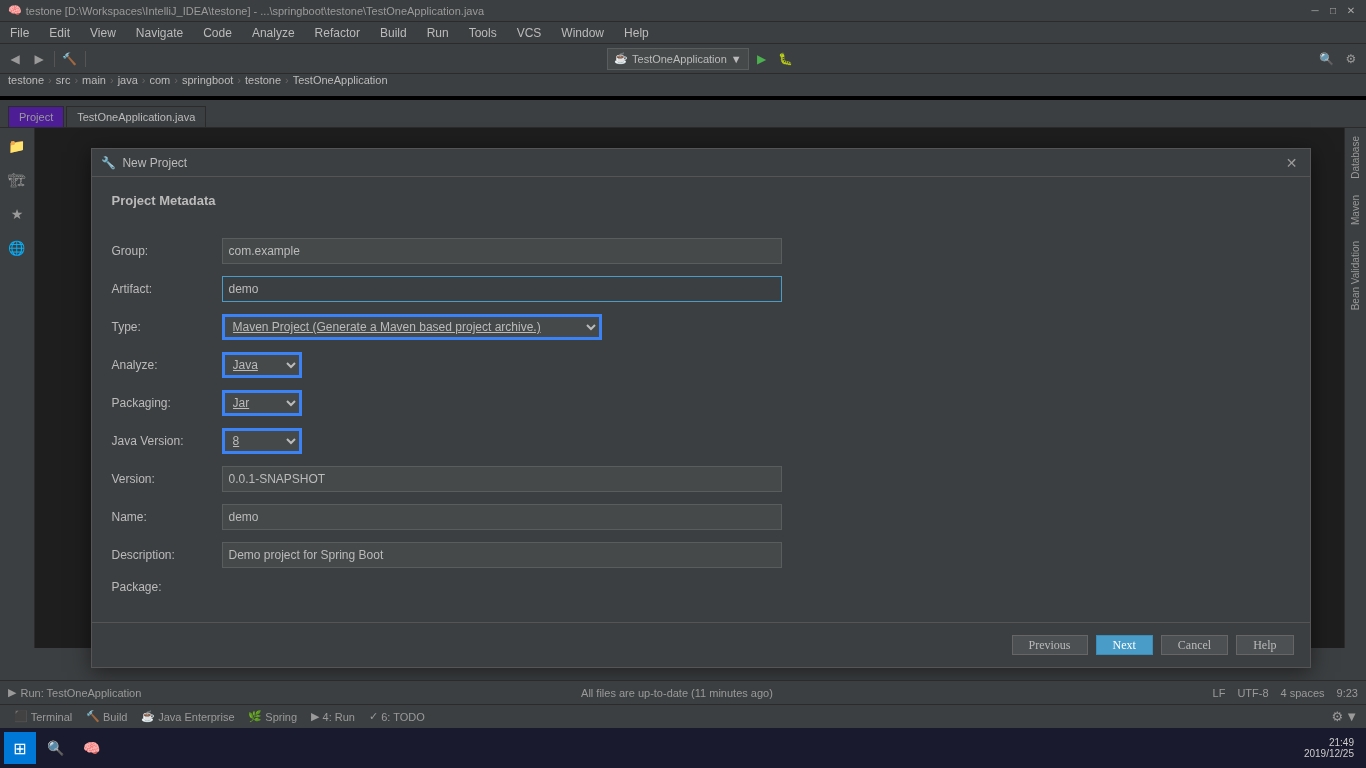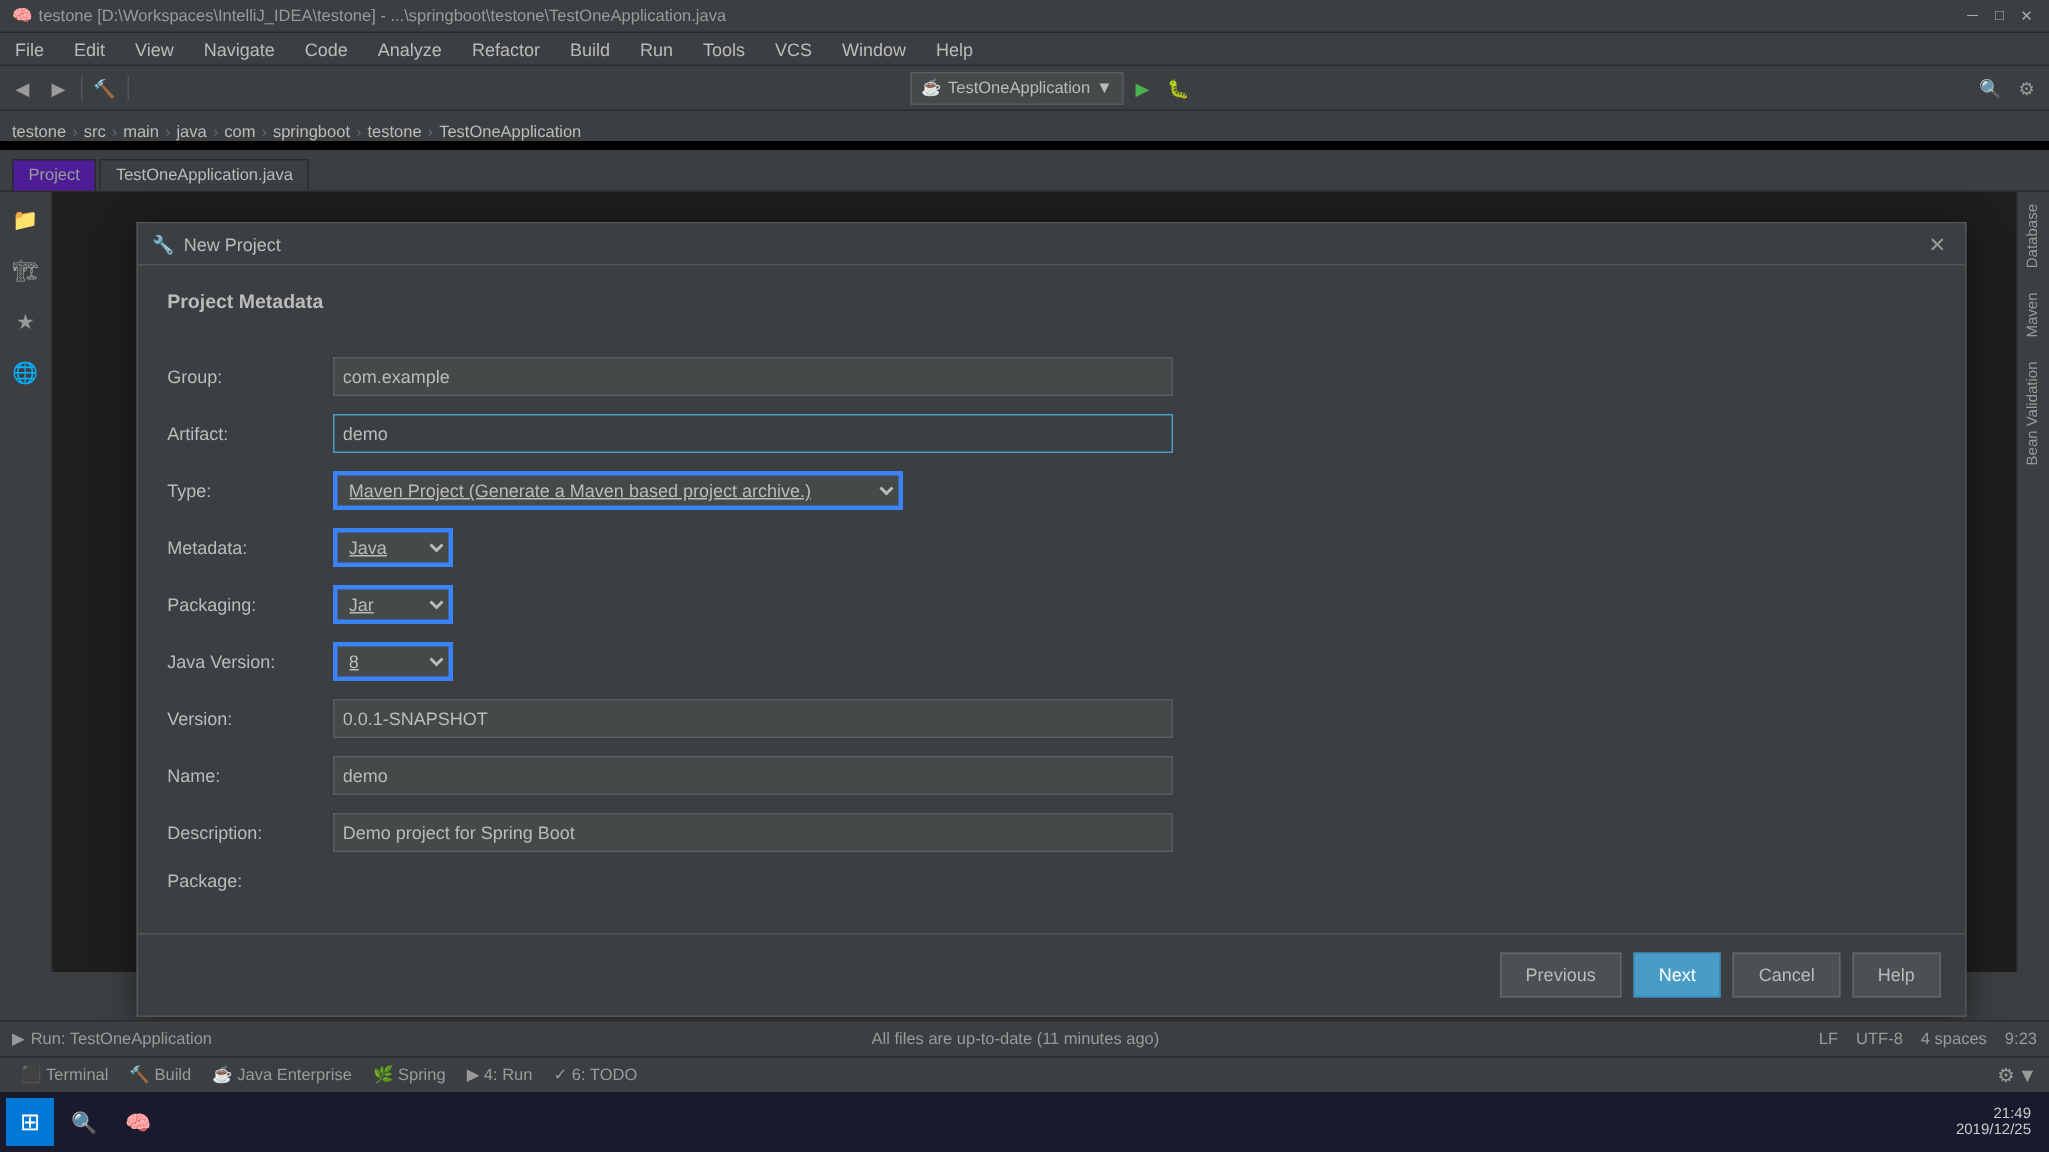--- a/index.html
+++ b/index.html
@@ -61,25 +61,25 @@
       font-size: 12px;
       color: #bbbbbb;
       cursor: pointer;
     }
 
     
     .breadcrumb-bar {
       height: 26px;
       background: #3c3f41;
       display: flex;
-      align-items: flex-end;
+      align-items: flex-start;
       padding: 0 8px;
       gap: 4px;
       font-size: 11px;
-      border-bottom: 6px solid #000000;
+      border-bottom: 4px solid #000000;
     }
     .breadcrumb-sep { color: #666; }
 
     
     .tab-bar {
       height: 28px;
       background: #3c3f41;
       display: flex;
       align-items: flex-end;
       padding: 0 8px;
@@ -265,27 +265,28 @@
     .dialog-footer {
       display: flex;
       justify-content: flex-end;
       align-items: center;
       padding: 12px 16px;
       gap: 8px;
       border-top: 1px solid #555;
     }
 
     .btn {
-      height: 30px;
+      height: 20px;
       padding: 0 16px;
       font-size: 12px;
       cursor: pointer;
       border: 1px solid #666;
       color: #bbbbbb;
       background: #4c5052;
+      font-family: Liberation Serif, serif;
     }
     .btn-primary {
       background: #4a9cc8;
       border-color: #3a8db8;
       color: #fff;
     }
     .bottom-tool-item {
       padding: 2px 6px;
       cursor: pointer;
       display: flex;
@@ -449,21 +450,21 @@
               <span>Type:</span>
             </div>
             <select class="form-select form-select-wide">
               <option>Maven Project (Generate a Maven based project archive.)</option>
               <option>Gradle Project</option>
             </select>
           </div>
 
           <div class="form-row">
             <div class="form-label">
-              <span>Metadata:</span>
+              <span>Analyze:</span>
             </div>
             <select class="form-select form-select-medium">
               <option>Java</option>
               <option>Kotlin</option>
               <option>Groovy</option>
             </select>
           </div>
 
           <div class="form-row">
             <div class="form-label">

